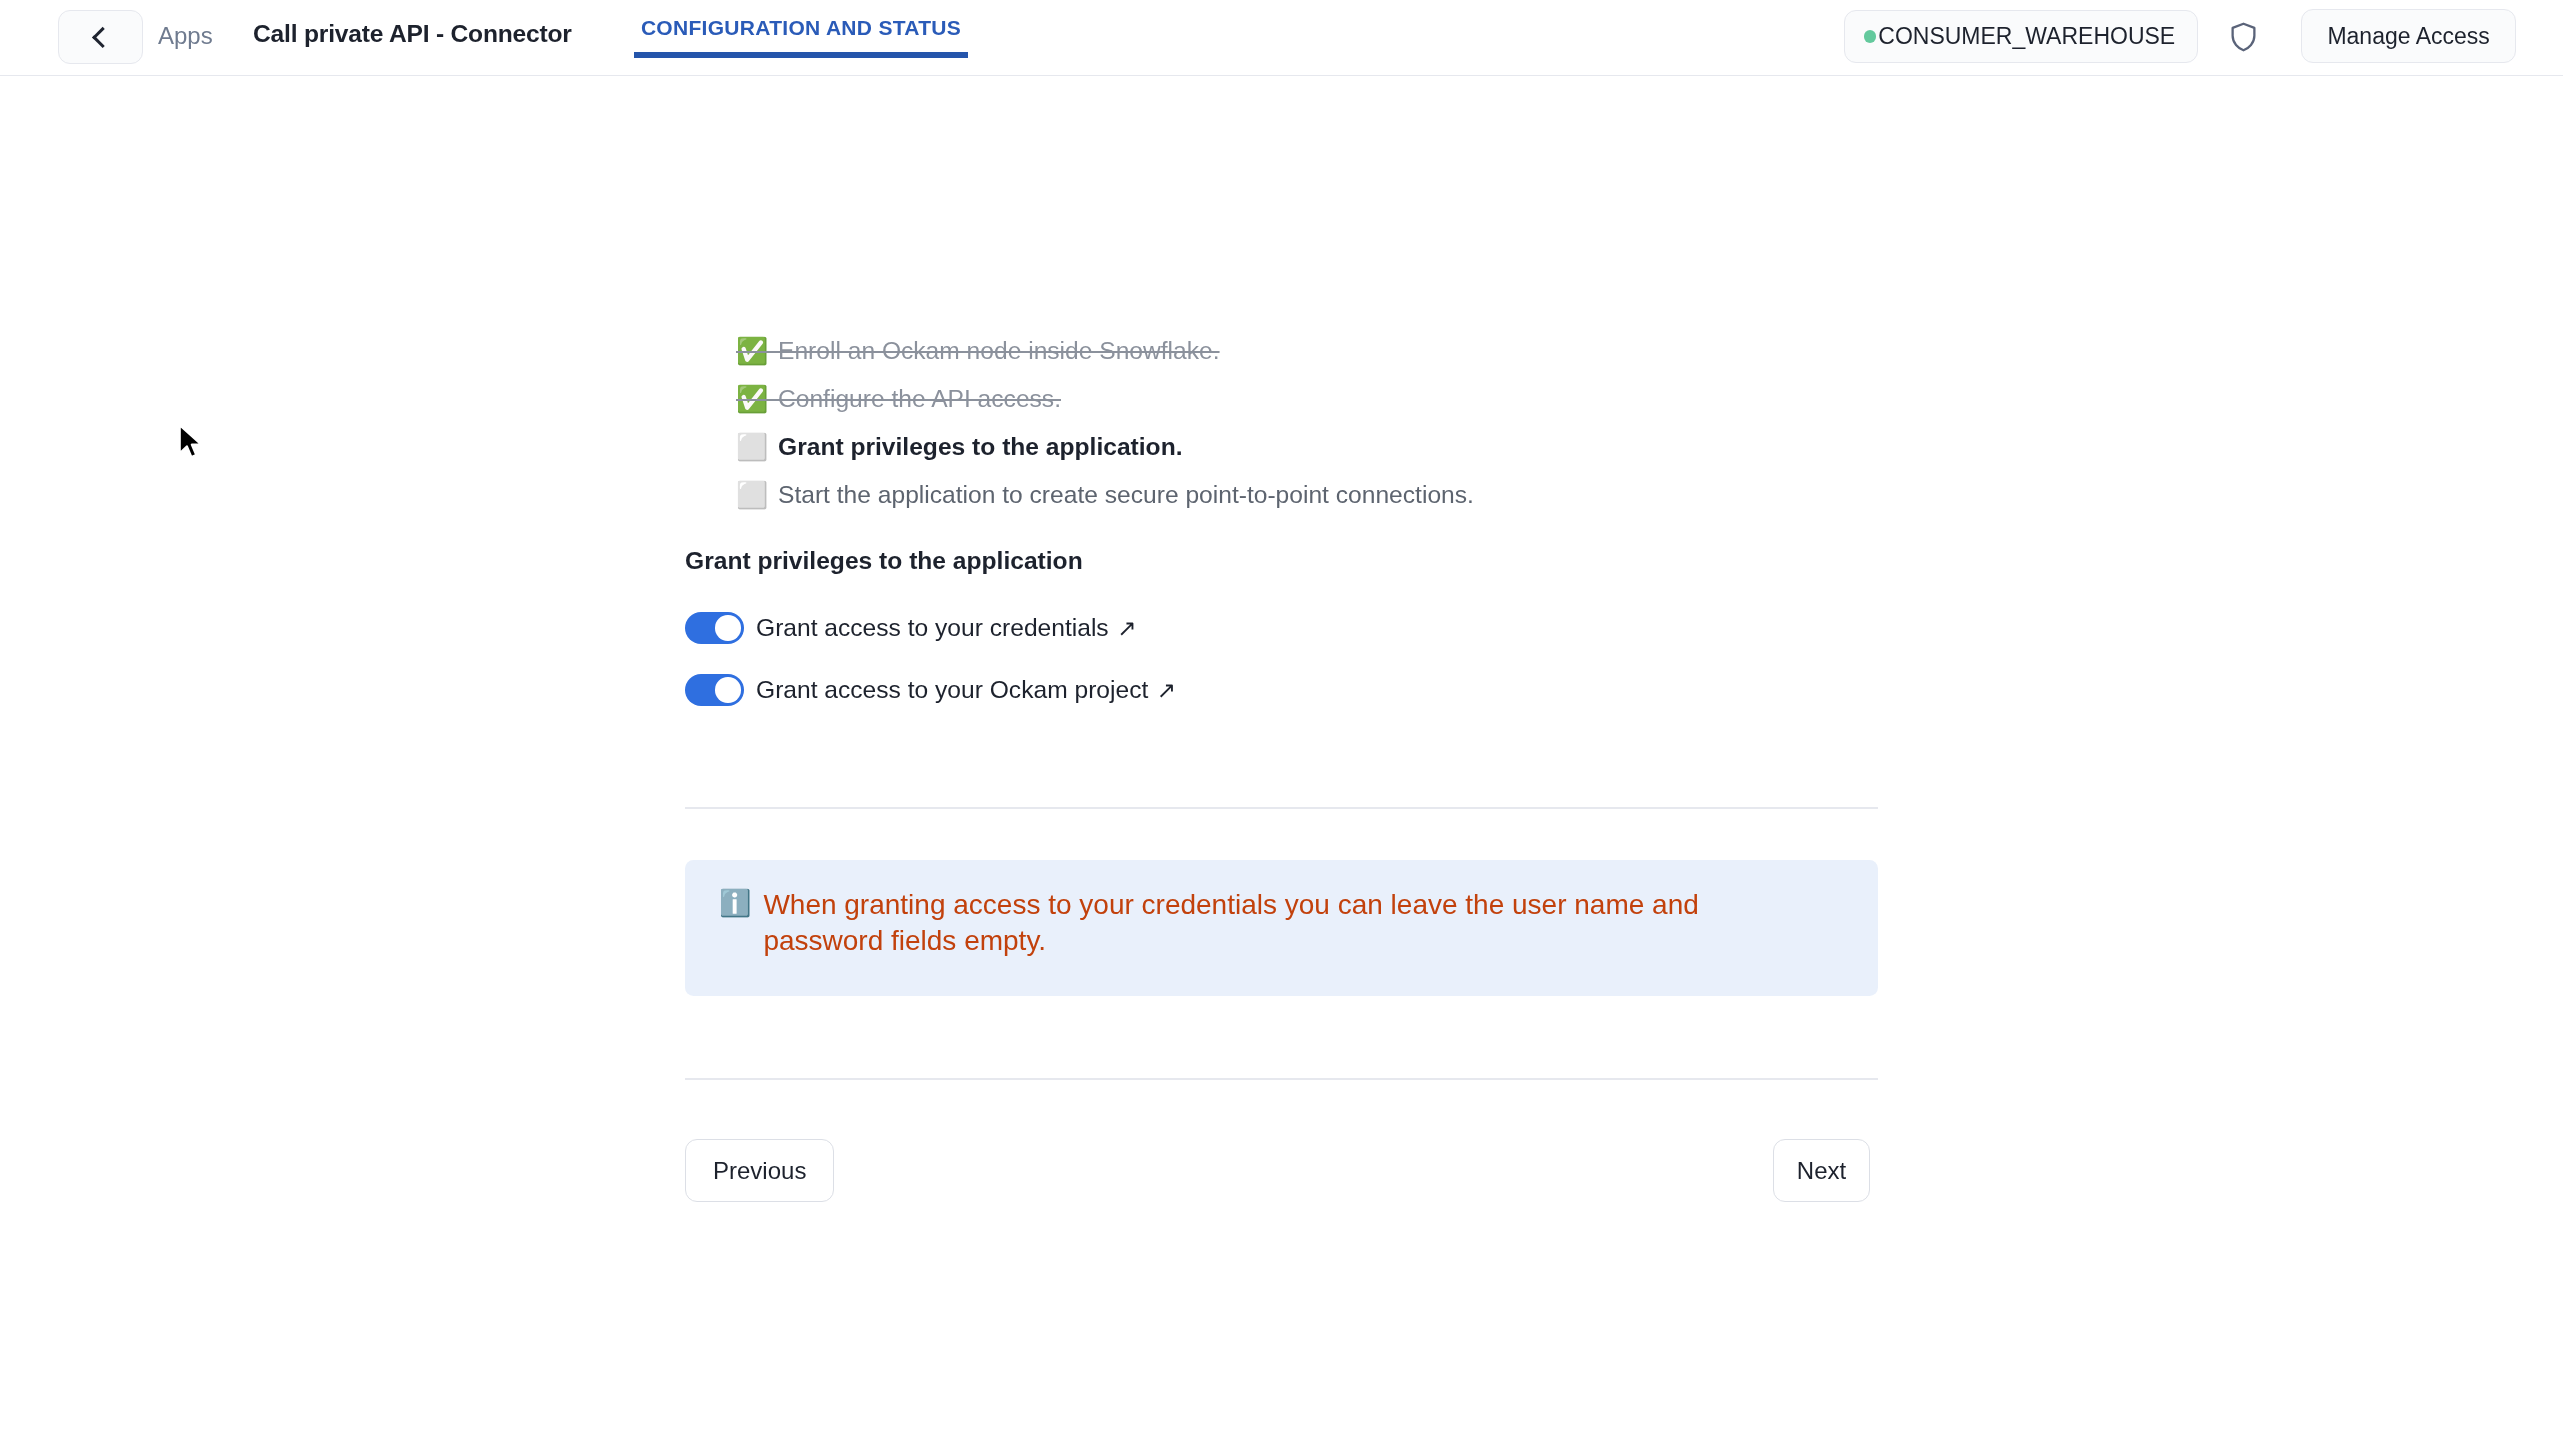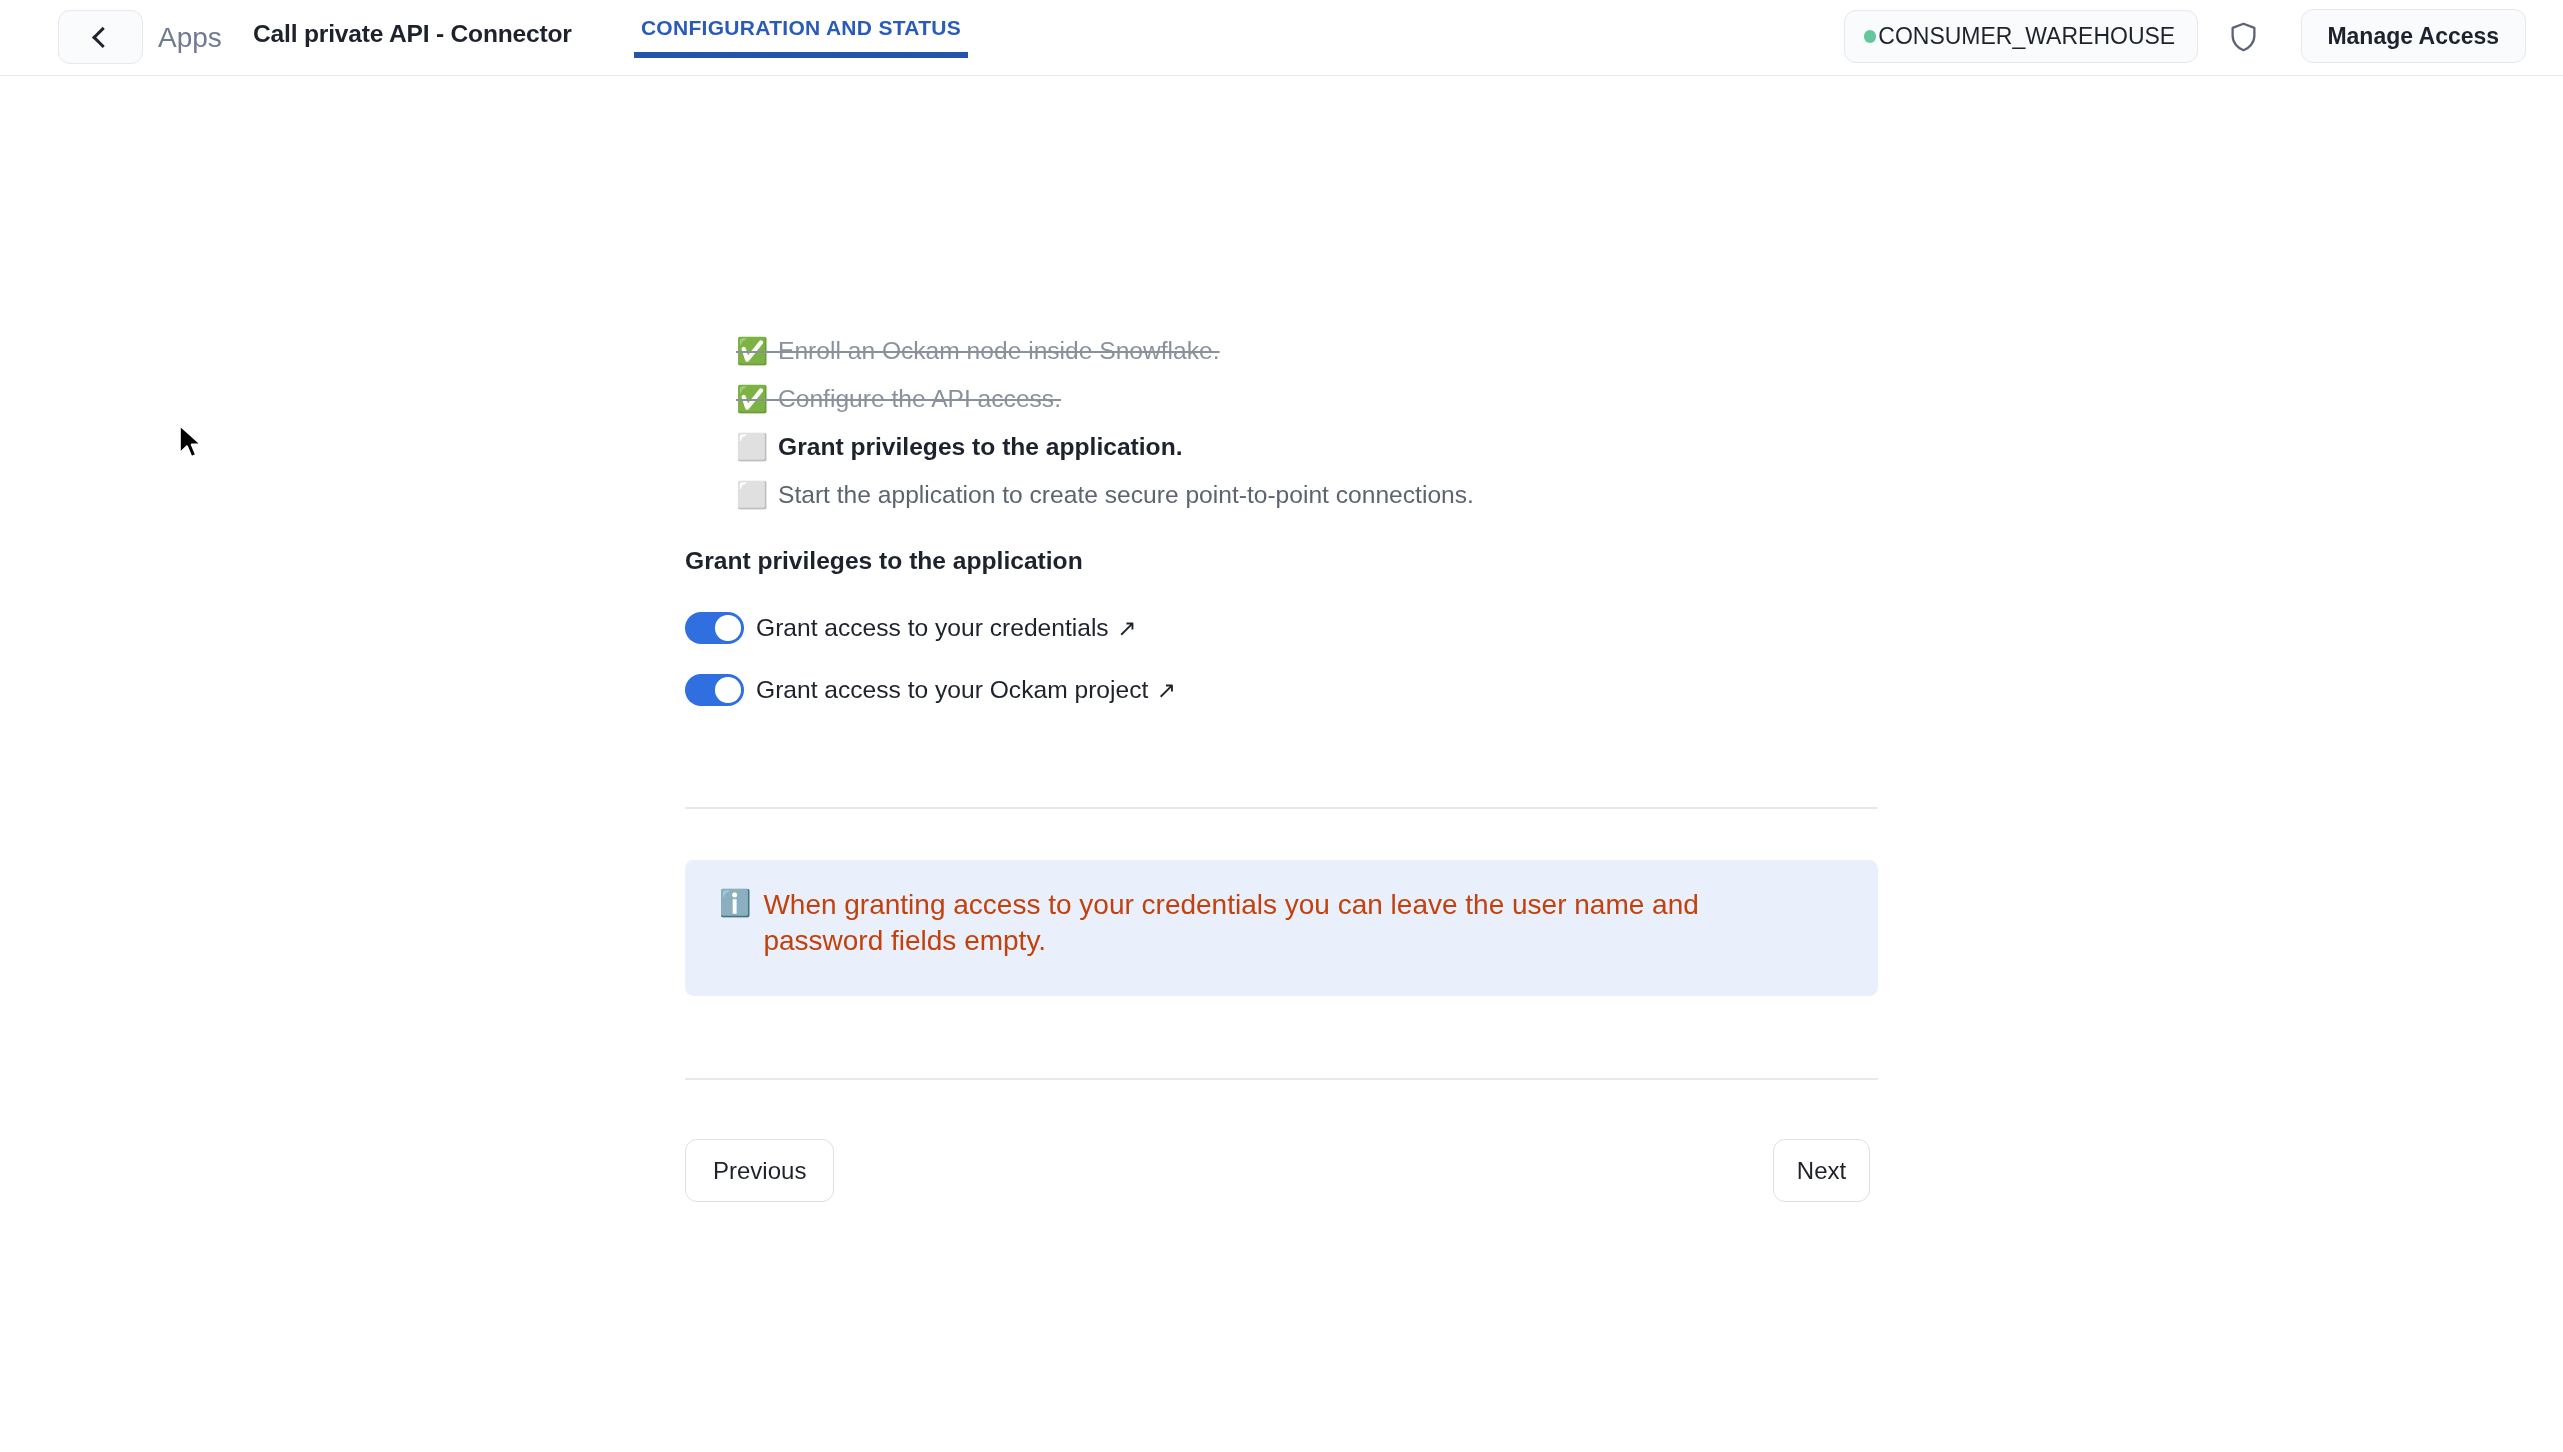--- a/index.html
+++ b/index.html
@@ -45,21 +45,21 @@
     border-left: 3.4px solid #1f2430;
     border-bottom: 3.4px solid #1f2430;
     transform: rotate(45deg);
     margin-left: 5.1px;
   }
 
   .breadcrumb {
     position: absolute;
     left: 158px;
     top: 22px;
-    font-size: 28px;
+    font-size: 24px;
     color: #6f7b8f;
     font-weight: 400;
     cursor: pointer;
   }
 
   .app-title {
     position: absolute;
     left: 253px;
     top: 20.3px;
     font-size: 24.6px;
@@ -146,21 +146,20 @@
     background: #fafbfc;
     display: flex;
     align-items: center;
     justify-content: center;
     cursor: pointer;
   }
   .manage-access-label {
     font-size: 23px;
     color: #1d222d;
     white-space: nowrap;
-    font-weight: bold;
   }
 
   
   .content {
     position: relative;
     width: 100%;
     height: 1375px;
     background: #ffffff;
   }
 

